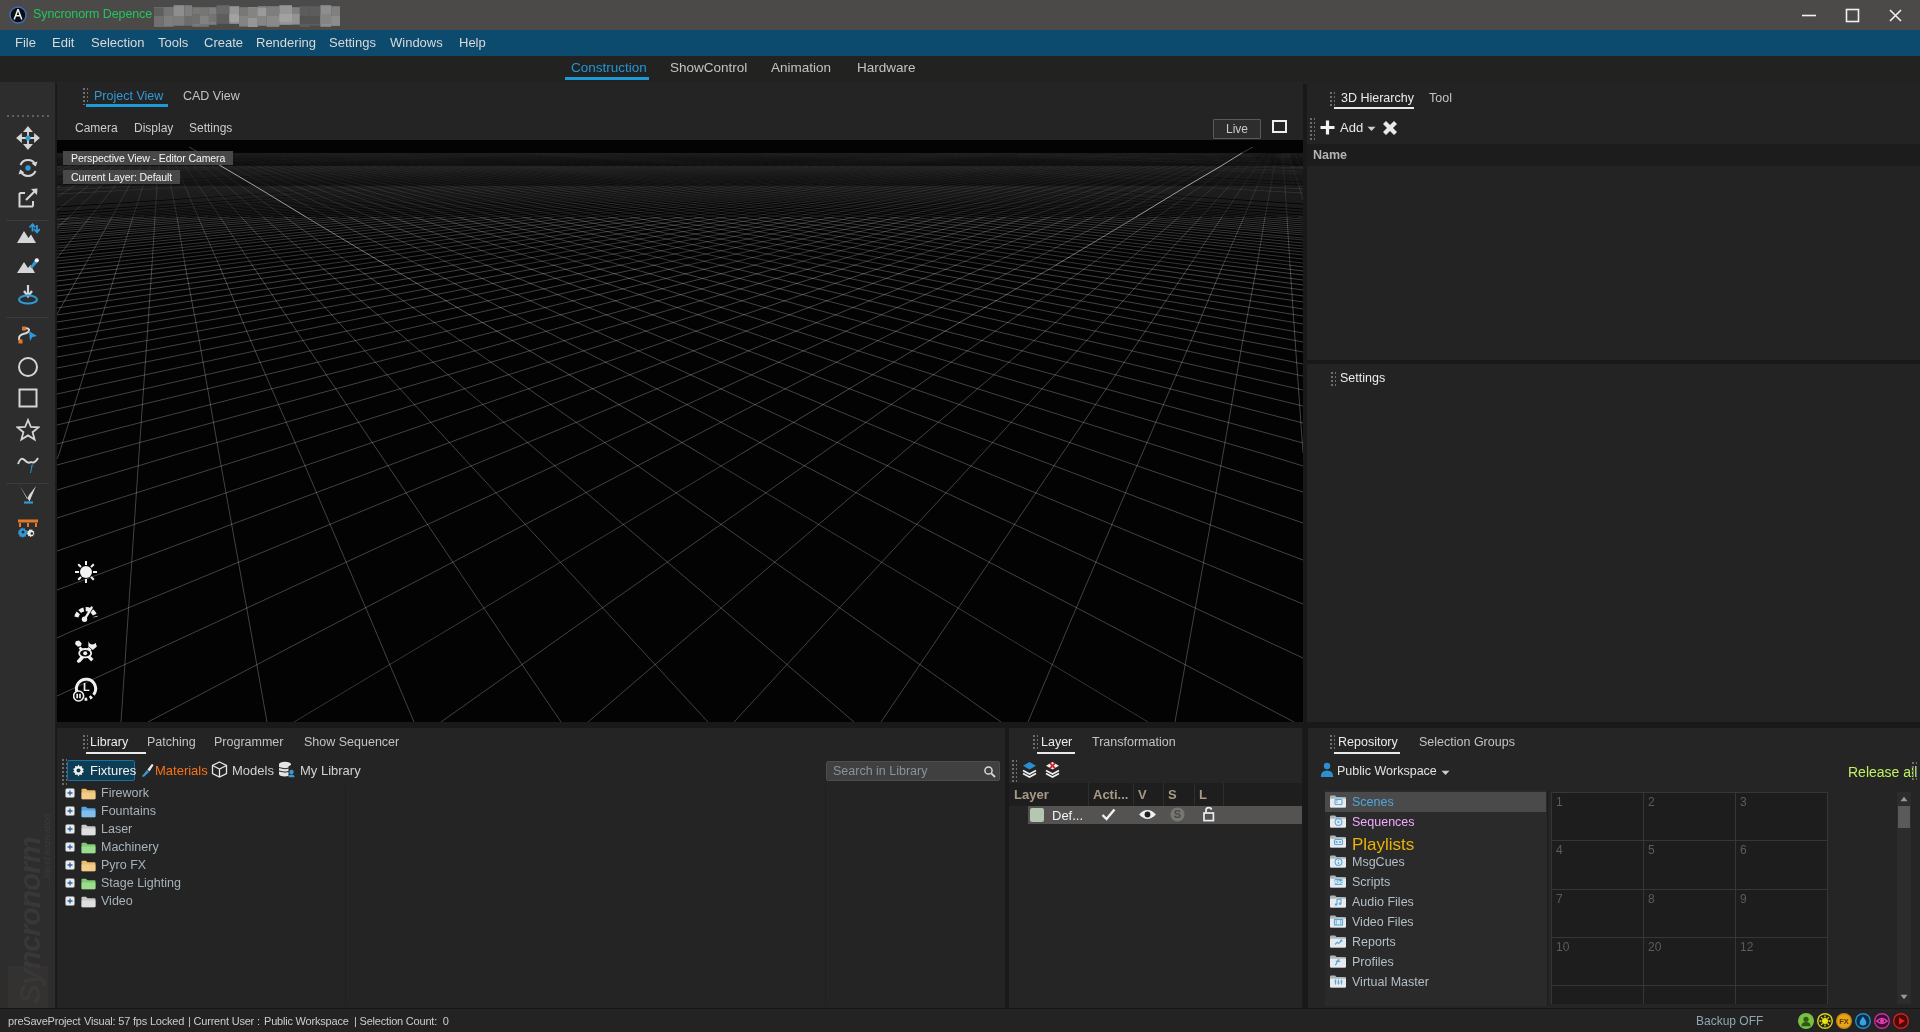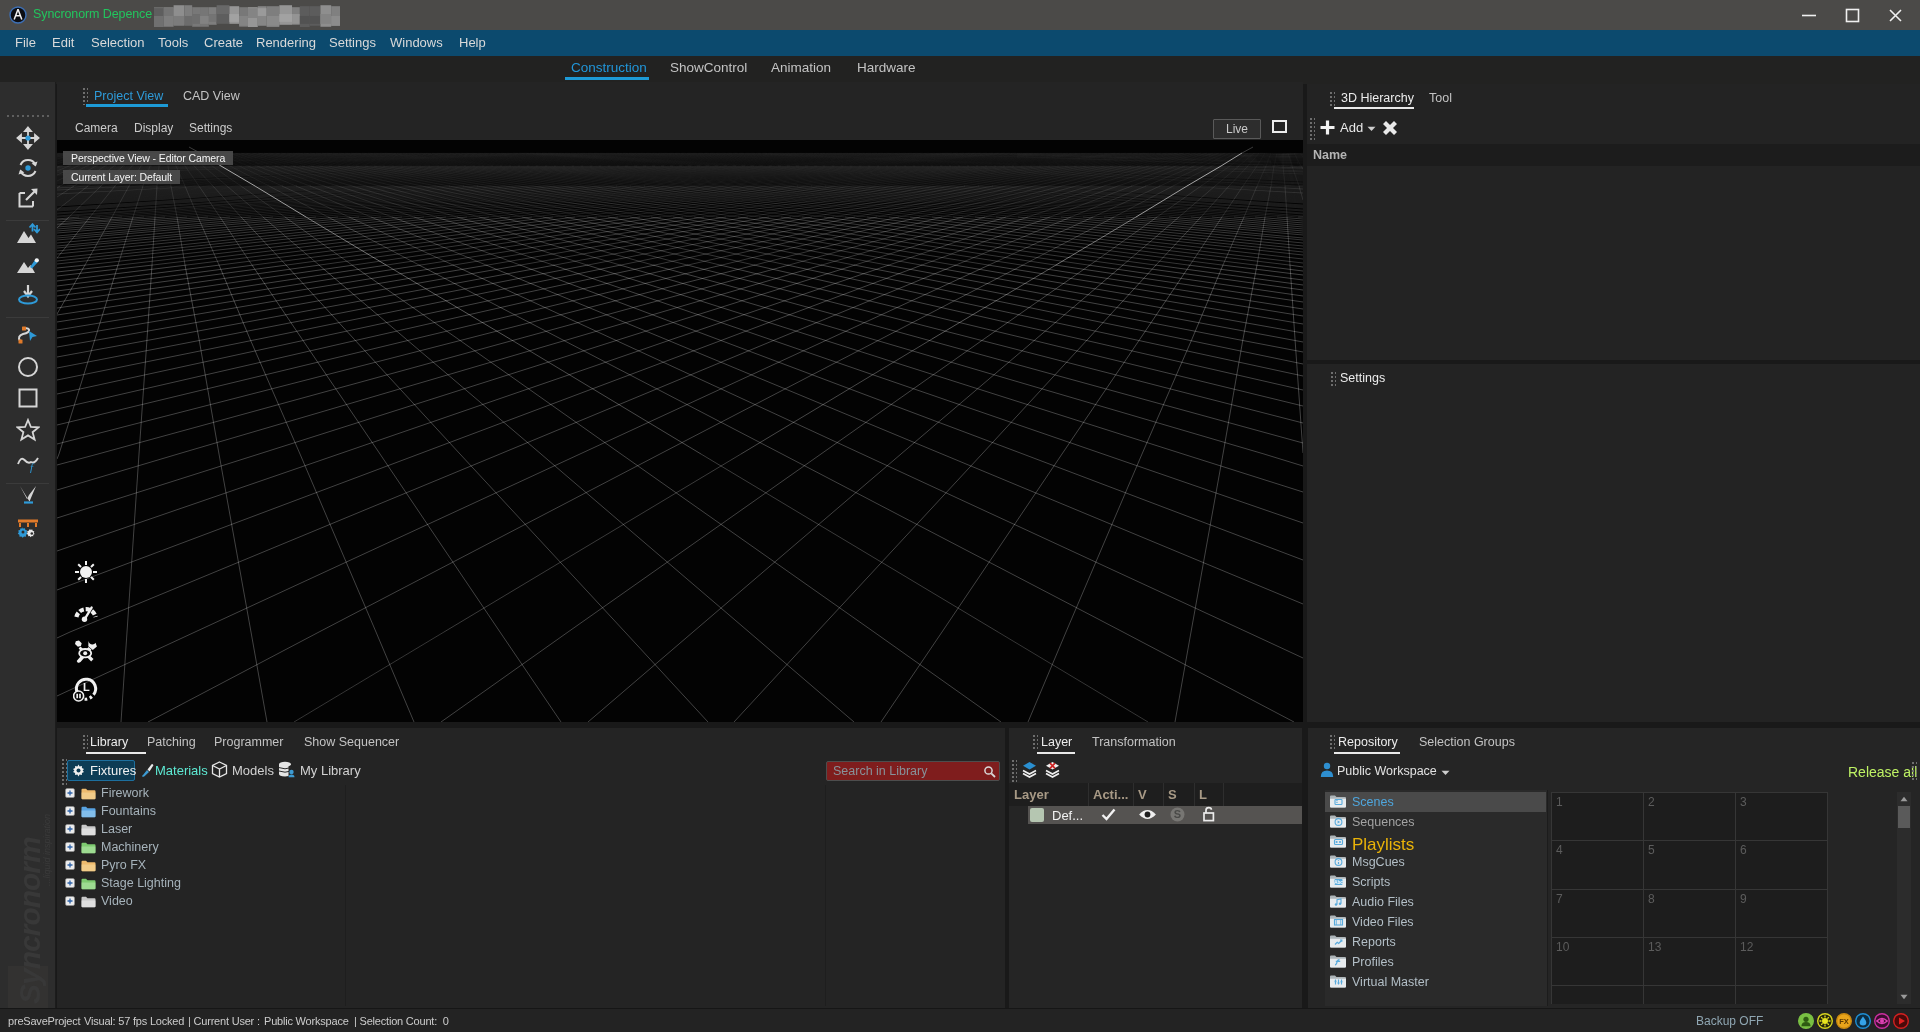--- a/index.html
+++ b/index.html
@@ -260,35 +260,35 @@
   <div class="abs" style="left:10px;top:32px;width:68px;height:21px;background:#0d3c55;border:1px solid #1d6f9e;border-radius:2px"></div>
   <svg class="abs" style="left:15px;top:36px" width="13" height="13" viewBox="0 0 13 13">
     <path d="M6.5 0.5 L7.6 2.5 L9.9 1.9 L9.9 4.1 L12 5 L10.6 6.5 L12 8 L9.9 8.9 L9.9 11.1 L7.6 10.5 L6.5 12.5 L5.4 10.5 L3.1 11.1 L3.1 8.9 L1 8 L2.4 6.5 L1 5 L3.1 4.1 L3.1 1.9 L5.4 2.5 Z" fill="#f0f0f0"></path>
     <circle cx="6.5" cy="6.5" r="2" fill="#0d3c55"></circle>
     </svg>
   <div class="abs" style="left:33px;top:35px;font-size:13px;color:#f0f0f0">Fixtures</div>
   <svg class="abs" style="left:83px;top:34px" width="14" height="16" viewBox="0 0 14 16">
     <path d="M3 13 L7 8 L9 10 L4.5 14.2 Q3 15.2 2.2 14.4 Q1.6 13.6 3 13Z" fill="#3d9ad1"></path>
     <path d="M7.5 7.5 L11 3 Q12 1.5 13 2.5 Q14 3.5 12.5 4.7 L9.5 9.5 Z" fill="#e9e9e9"></path>
     </svg>
-  <div class="abs" style="left:98px;top:35px;font-size:13px;color:#5eead4">Materials</div>
+  <div class="abs" style="left:98px;top:35px;font-size:13px;color:#f97316">Materials</div>
   <svg class="abs" style="left:154px;top:33px" width="17" height="17" viewBox="0 0 17 17">
     <path d="M8.5 1 L15.5 4.5 L15.5 12.5 L8.5 16 L1.5 12.5 L1.5 4.5 Z" fill="none" stroke="#e5e5e5" stroke-width="1.3"></path>
     <path d="M1.5 4.5 L8.5 8 L15.5 4.5 M8.5 8 L8.5 16" fill="none" stroke="#e5e5e5" stroke-width="1.3"></path>
     </svg>
   <div class="abs" style="left:175px;top:35px;font-size:13px;color:#d2d2d2">Models</div>
   <svg class="abs" style="left:220px;top:33px" width="19" height="17" viewBox="0 0 19 17">
     <ellipse cx="8" cy="3.2" rx="6" ry="2.4" fill="#e5e5e5"></ellipse>
     <path d="M2 3.2 V13 Q2 15.4 8 15.4 Q10 15.4 11.5 15 V3.2 Q8 6 2 3.2" fill="#e5e5e5"></path>
     <path d="M2 6.6 Q8 9 14 6.6 M2 10 Q8 12.4 14 10" stroke="#2a2a2a" stroke-width="1" fill="none"></path>
     <circle cx="14.5" cy="11" r="2.2" fill="#3d9ad1"></circle>
     <path d="M11.5 16.2 Q11.5 13.4 14.5 13.4 Q17.5 13.4 17.5 16.2 Z" fill="#3d9ad1"></path>
     </svg>
   <div class="abs" style="left:243px;top:35px;font-size:13px;color:#d2d2d2">My Library</div>
-  <div class="abs" style="left:769px;top:33px;width:174px;height:20px;background:#7f1d1d;border:1px solid #4d4d4d;border-radius:2px">
+  <div class="abs" style="left:769px;top:33px;width:174px;height:20px;background:#404040;border:1px solid #4d4d4d;border-radius:2px">
      <div class="abs" style="left:6px;top:2px;font-size:12.5px;color:#87929a">Search in Library</div>
      <svg class="abs" style="left:156px;top:3px" width="13" height="13" viewBox="0 0 13 13">
        <circle cx="5.5" cy="5.5" r="3.6" fill="none" stroke="#d9d9d9" stroke-width="1.5"></circle>
        <path d="M8.3 8.3 L12 12" stroke="#d9d9d9" stroke-width="1.8"></path>
       </svg>
   </div>
   <div class="abs" style="left:288px;top:57px;width:1px;height:221px;background:#1e1e1e"></div>
   <div class="abs" style="left:768px;top:57px;width:1px;height:221px;background:#1e1e1e"></div>
   <div class="frow" style="left:44px;top:58px">Firework</div>
     <svg class="abs" style="left:8px;top:60px" width="10" height="10" viewBox="0 0 10 10">
@@ -425,21 +425,21 @@
       <rect x="6" y="5.5" width="7" height="5" rx="0.8" fill="none" stroke="#58aadc" stroke-width="1.1"></rect>
       <path d="M7.2 6.6 l1.5 0 M7.2 8.4 l1.5 0" stroke="#58aadc" stroke-width="0.9"></path>
     </svg>
     <div class="abs" style="left:44px;top:67px;font-size:12.5px;color:#4fa6dd">Scenes</div>
     <svg class="abs" style="left:21px;top:86px" width="19" height="15" viewBox="0 0 19 15">
       <path d="M1 2.5 Q1 1.5 2 1.5 L6 1.5 L7.5 3 L16 3 Q17 3 17 4 L17 12.5 Q17 13.5 16 13.5 L2 13.5 Q1 13.5 1 12.5 Z" fill="#aeb6ba"></path>
       <path d="M1 4.8 L17 4.8 L17 12.5 Q17 13.5 16 13.5 L2 13.5 Q1 13.5 1 12.5 Z" fill="#e7ebee"></path>
       <circle cx="9.5" cy="8" r="3.4" fill="none" stroke="#58aadc" stroke-width="1.1"></circle>
       <path d="M8.6 6.6 L11.2 8 L8.6 9.4 Z" fill="#58aadc"></path>
     </svg>
-    <div class="abs" style="left:44px;top:87px;font-size:12.5px;color:#a3a3a3">Sequences</div>
+    <div class="abs" style="left:44px;top:87px;font-size:12.5px;color:#f0abfc">Sequences</div>
     <svg class="abs" style="left:21px;top:106px" width="19" height="15" viewBox="0 0 19 15">
       <path d="M1 2.5 Q1 1.5 2 1.5 L6 1.5 L7.5 3 L16 3 Q17 3 17 4 L17 12.5 Q17 13.5 16 13.5 L2 13.5 Q1 13.5 1 12.5 Z" fill="#aeb6ba"></path>
       <path d="M1 4.8 L17 4.8 L17 12.5 Q17 13.5 16 13.5 L2 13.5 Q1 13.5 1 12.5 Z" fill="#e7ebee"></path>
       <rect x="5.5" y="5.5" width="8" height="5" rx="1" fill="none" stroke="#58aadc" stroke-width="1.1"></rect>
       <circle cx="7.6" cy="8" r="1.1" fill="#58aadc"></circle>
       <circle cx="11" cy="8" r="1.1" fill="#58aadc"></circle>
     </svg>
     <div class="abs" style="left:44px;top:107px;font-size:17px;color:#eab308">Playlists</div>
     <svg class="abs" style="left:21px;top:126px" width="19" height="15" viewBox="0 0 19 15">
       <path d="M1 2.5 Q1 1.5 2 1.5 L6 1.5 L7.5 3 L16 3 Q17 3 17 4 L17 12.5 Q17 13.5 16 13.5 L2 13.5 Q1 13.5 1 12.5 Z" fill="#aeb6ba"></path>
@@ -505,21 +505,21 @@
     <div class="abs" style="left:248px;top:67px;font-size:12px;color:#5c5c5c">1</div>
     <div class="abs" style="left:340px;top:67px;font-size:12px;color:#5c5c5c">2</div>
     <div class="abs" style="left:432px;top:67px;font-size:12px;color:#5c5c5c">3</div>
     <div class="abs" style="left:248px;top:115px;font-size:12px;color:#5c5c5c">4</div>
     <div class="abs" style="left:340px;top:115px;font-size:12px;color:#5c5c5c">5</div>
     <div class="abs" style="left:432px;top:115px;font-size:12px;color:#5c5c5c">6</div>
     <div class="abs" style="left:248px;top:164px;font-size:12px;color:#5c5c5c">7</div>
     <div class="abs" style="left:340px;top:164px;font-size:12px;color:#5c5c5c">8</div>
     <div class="abs" style="left:432px;top:164px;font-size:12px;color:#5c5c5c">9</div>
     <div class="abs" style="left:248px;top:212px;font-size:12px;color:#5c5c5c">10</div>
-    <div class="abs" style="left:340px;top:212px;font-size:12px;color:#5c5c5c">13</div>
+    <div class="abs" style="left:340px;top:212px;font-size:12px;color:#5c5c5c">20</div>
     <div class="abs" style="left:432px;top:212px;font-size:12px;color:#5c5c5c">12</div>
   <div class="abs" style="left:589px;top:64px;width:14px;height:212px;background:#2c2c2c">
     <svg class="abs" style="left:3px;top:4px" width="8" height="6" viewBox="0 0 8 6">
         <path d="M0.5 5.2 L4 0.8 L7.5 5.2 Z" fill="#9a9a9a"></path>
       </svg>
     <div class="abs" style="left:1px;top:14px;width:12px;height:22px;background:#5a5a5a"></div>
     <svg class="abs" style="left:3px;top:202px" width="8" height="6" viewBox="0 0 8 6">
         <path d="M0.5 0.8 L4 5.2 L7.5 0.8 Z" fill="#9a9a9a"></path>
       </svg>
   </div>

